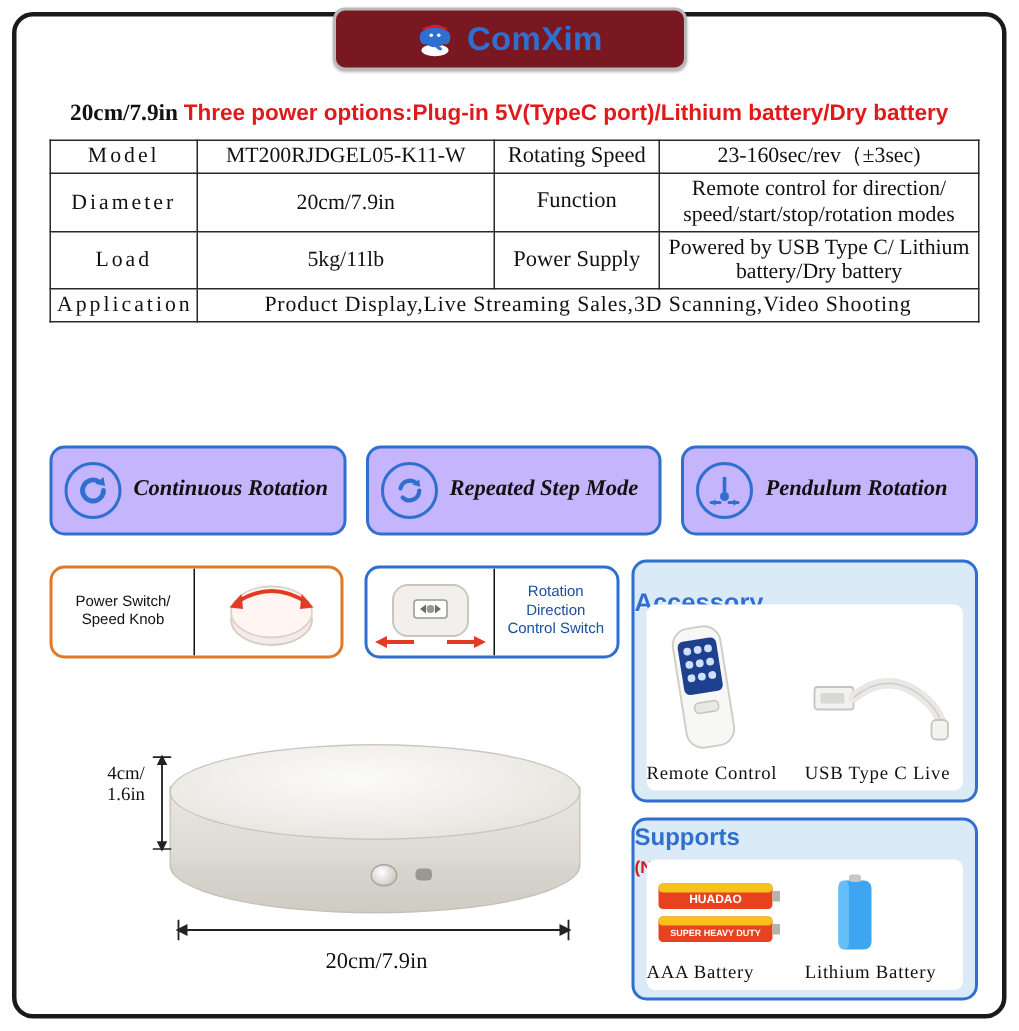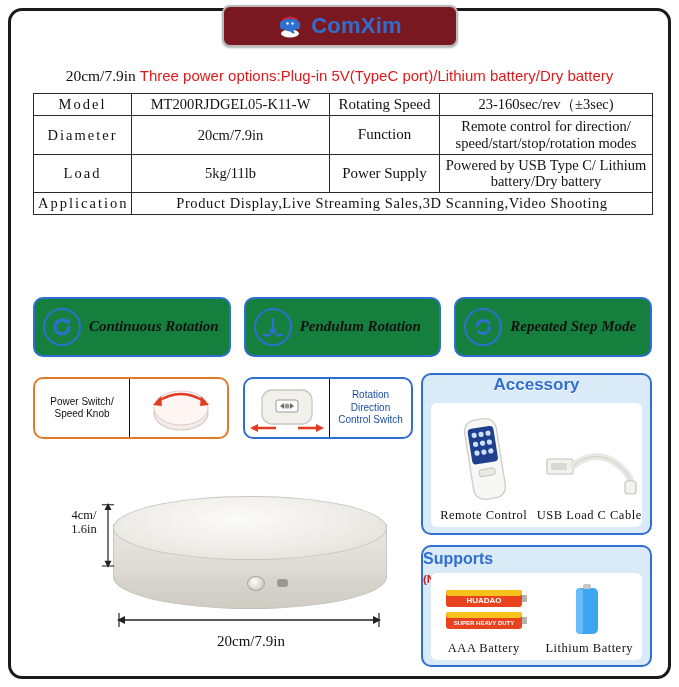--- a/index.html
+++ b/index.html
@@ -58,21 +58,21 @@
   }
 
   
   .headline {
     position: absolute;
     top: 56px;
     left: 22px;
     right: 22px;
     text-align: center;
     font-size: 15.5px;
-    font-weight: normal;
+    font-weight: bold;
     white-space: nowrap;
   }
   .headline .blk { color: #111; font-family: "Liberation Serif", serif;}
   .headline .red { color: #e01a1a; font-family: "Liberation Sans", sans-serif; font-size: 15px;}
 
   
   table.spec {
     position: absolute;
     top: 82px;
     left: 22px;
@@ -109,21 +109,21 @@
     gap: 13px;
   }
   .mode {
     flex: 1;
     border: 2px solid #2f6fd0;
     border-radius: 10px;
     display: flex;
     align-items: center;
     padding-left: 8px;
     box-sizing: border-box;
-    background: #15803d;
+    background: #c4b5fd;
     gap: 8px;
   }
   .mode .circ {
     width: 34px;
     height: 34px;
     border-radius: 50%;
     border: 2px solid #2f6fd0;
     flex: 0 0 auto;
     position: relative;
     display: flex;
@@ -186,39 +186,38 @@
     background: #dbeaf7;
     border: 2px solid #2f6fd0;
     border-radius: 10px;
     box-sizing: border-box;
   }
   .accessory-title {
     font-family: "Liberation Sans", sans-serif;
     font-weight: bold;
     font-size: 17px;
     color: #2f6fd0;
-    text-align: center;
-    margin-top: 0;
+    margin-top: 17px;
     text-shadow: 0 1px 0 #fff;
   }
   .acc-body {
     position: absolute;
     left: 8px;
     top: 28px;
     right: 8px;
     bottom: 6px;
     background: #fff;
     border-radius: 6px;
     display: flex;
   }
   .acc-cell {
     flex: 1;
     display: flex;
     flex-direction: column;
-    align-items: center;
+    align-items: flex-start;
     justify-content: flex-end;
     padding-bottom: 4px;
   }
   .acc-cap {
     font-size: 12.5px;
     color: #111;
     text-align: center;
     line-height: 1.1;
     letter-spacing: .5px;
   }
@@ -415,38 +414,38 @@
         <svg width="26" height="26" viewBox="0 0 26 26">
           <path d="M20 13a7 7 0 1 1-3.2-5.9" stroke="#2f6fd0" stroke-width="3.2" fill="none" stroke-linecap="round"></path>
           <polygon points="20,4 21,10 14.5,8.5" fill="#2f6fd0"></polygon>
         </svg>
       </span>
       <span class="txt">Continuous Rotation</span>
     </div>
     <div class="mode">
       <span class="circ">
         <svg width="26" height="26" viewBox="0 0 26 26">
+          <path d="M19.5 13a6.5 6.5 0 0 1-11.1 4.6" stroke="#2f6fd0" stroke-width="2.8" fill="none" stroke-linecap="round"></path>
+          <path d="M7 11.6A6.5 6.5 0 0 1 17.5 8" stroke="#2f6fd0" stroke-width="2.8" fill="none" stroke-linecap="round"></path>
+          <polygon points="19.5,5.5 20,10.5 15,9" fill="#2f6fd0"></polygon>
+        </svg>
+      </span>
+      <span class="txt">Repeated Step Mode</span>
+    </div>
+    <div class="mode">
+      <span class="circ">
+        <svg width="26" height="26" viewBox="0 0 26 26">
           <line x1="13" y1="4" x2="13" y2="15" stroke="#2f6fd0" stroke-width="2.4"></line>
           <circle cx="13" cy="17" r="3" fill="#2f6fd0"></circle>
           <path d="M4 21 h6 M16 21 h6" stroke="#2f6fd0" stroke-width="2" stroke-linecap="round"></path>
           <polygon points="3,21 7,19 7,23" fill="#2f6fd0"></polygon>
           <polygon points="23,21 19,19 19,23" fill="#2f6fd0"></polygon>
         </svg>
       </span>
       <span class="txt">Pendulum Rotation</span>
-    </div>
-    <div class="mode">
-      <span class="circ">
-        <svg width="26" height="26" viewBox="0 0 26 26">
-          <path d="M19.5 13a6.5 6.5 0 0 1-11.1 4.6" stroke="#2f6fd0" stroke-width="2.8" fill="none" stroke-linecap="round"></path>
-          <path d="M7 11.6A6.5 6.5 0 0 1 17.5 8" stroke="#2f6fd0" stroke-width="2.8" fill="none" stroke-linecap="round"></path>
-          <polygon points="19.5,5.5 20,10.5 15,9" fill="#2f6fd0"></polygon>
-        </svg>
-      </span>
-      <span class="txt">Repeated Step Mode</span>
     </div>
   </div>
 
   <div class="callouts">
     <div class="callout left">
       <span class="lbl" style="width:86px">Power Switch/ Speed Knob</span>
       <span class="divider-v"></span>
       <span style="flex:1;display:flex;align-items:center;justify-content:center">
         <svg width="96" height="56" viewBox="0 0 96 56">
           <ellipse cx="50" cy="33" rx="27" ry="17" fill="#f4ecea" stroke="#d9c9c4" stroke-width="1.2"></ellipse>
@@ -502,21 +501,21 @@
       <div class="acc-cell">
         <span>
           <svg width="96" height="72" viewBox="0 0 96 72">
             <rect x="6" y="26" width="26" height="15" rx="2" fill="#f2f2f0" stroke="#c6c4be" stroke-width="1.2"></rect>
             <rect x="10" y="30" width="16" height="7" rx="1" fill="#d9d8d4"></rect>
             <path d="M32 33 q22 -18 44 -2 q12 9 14 18" stroke="#e9e8e5" stroke-width="7" fill="none" stroke-linecap="round"></path>
             <path d="M32 33 q22 -18 44 -2 q12 9 14 18" stroke="#cfcdc8" stroke-width="1" fill="none"></path>
             <rect x="84" y="48" width="11" height="13" rx="3" fill="#f2f2f0" stroke="#c6c4be" stroke-width="1.2"></rect>
           </svg>
         </span>
-        <span class="acc-cap">USB  Load C  Cable</span>
+        <span class="acc-cap">USB  Type C  Live</span>
       </div>
     </div>
   </div>
 
   <div class="supports">
     <div class="sup-title">
       <span class="big">Supports</span>
       <span class="note">(Not direction)</span>
     </div>
     <div class="sup-body">

